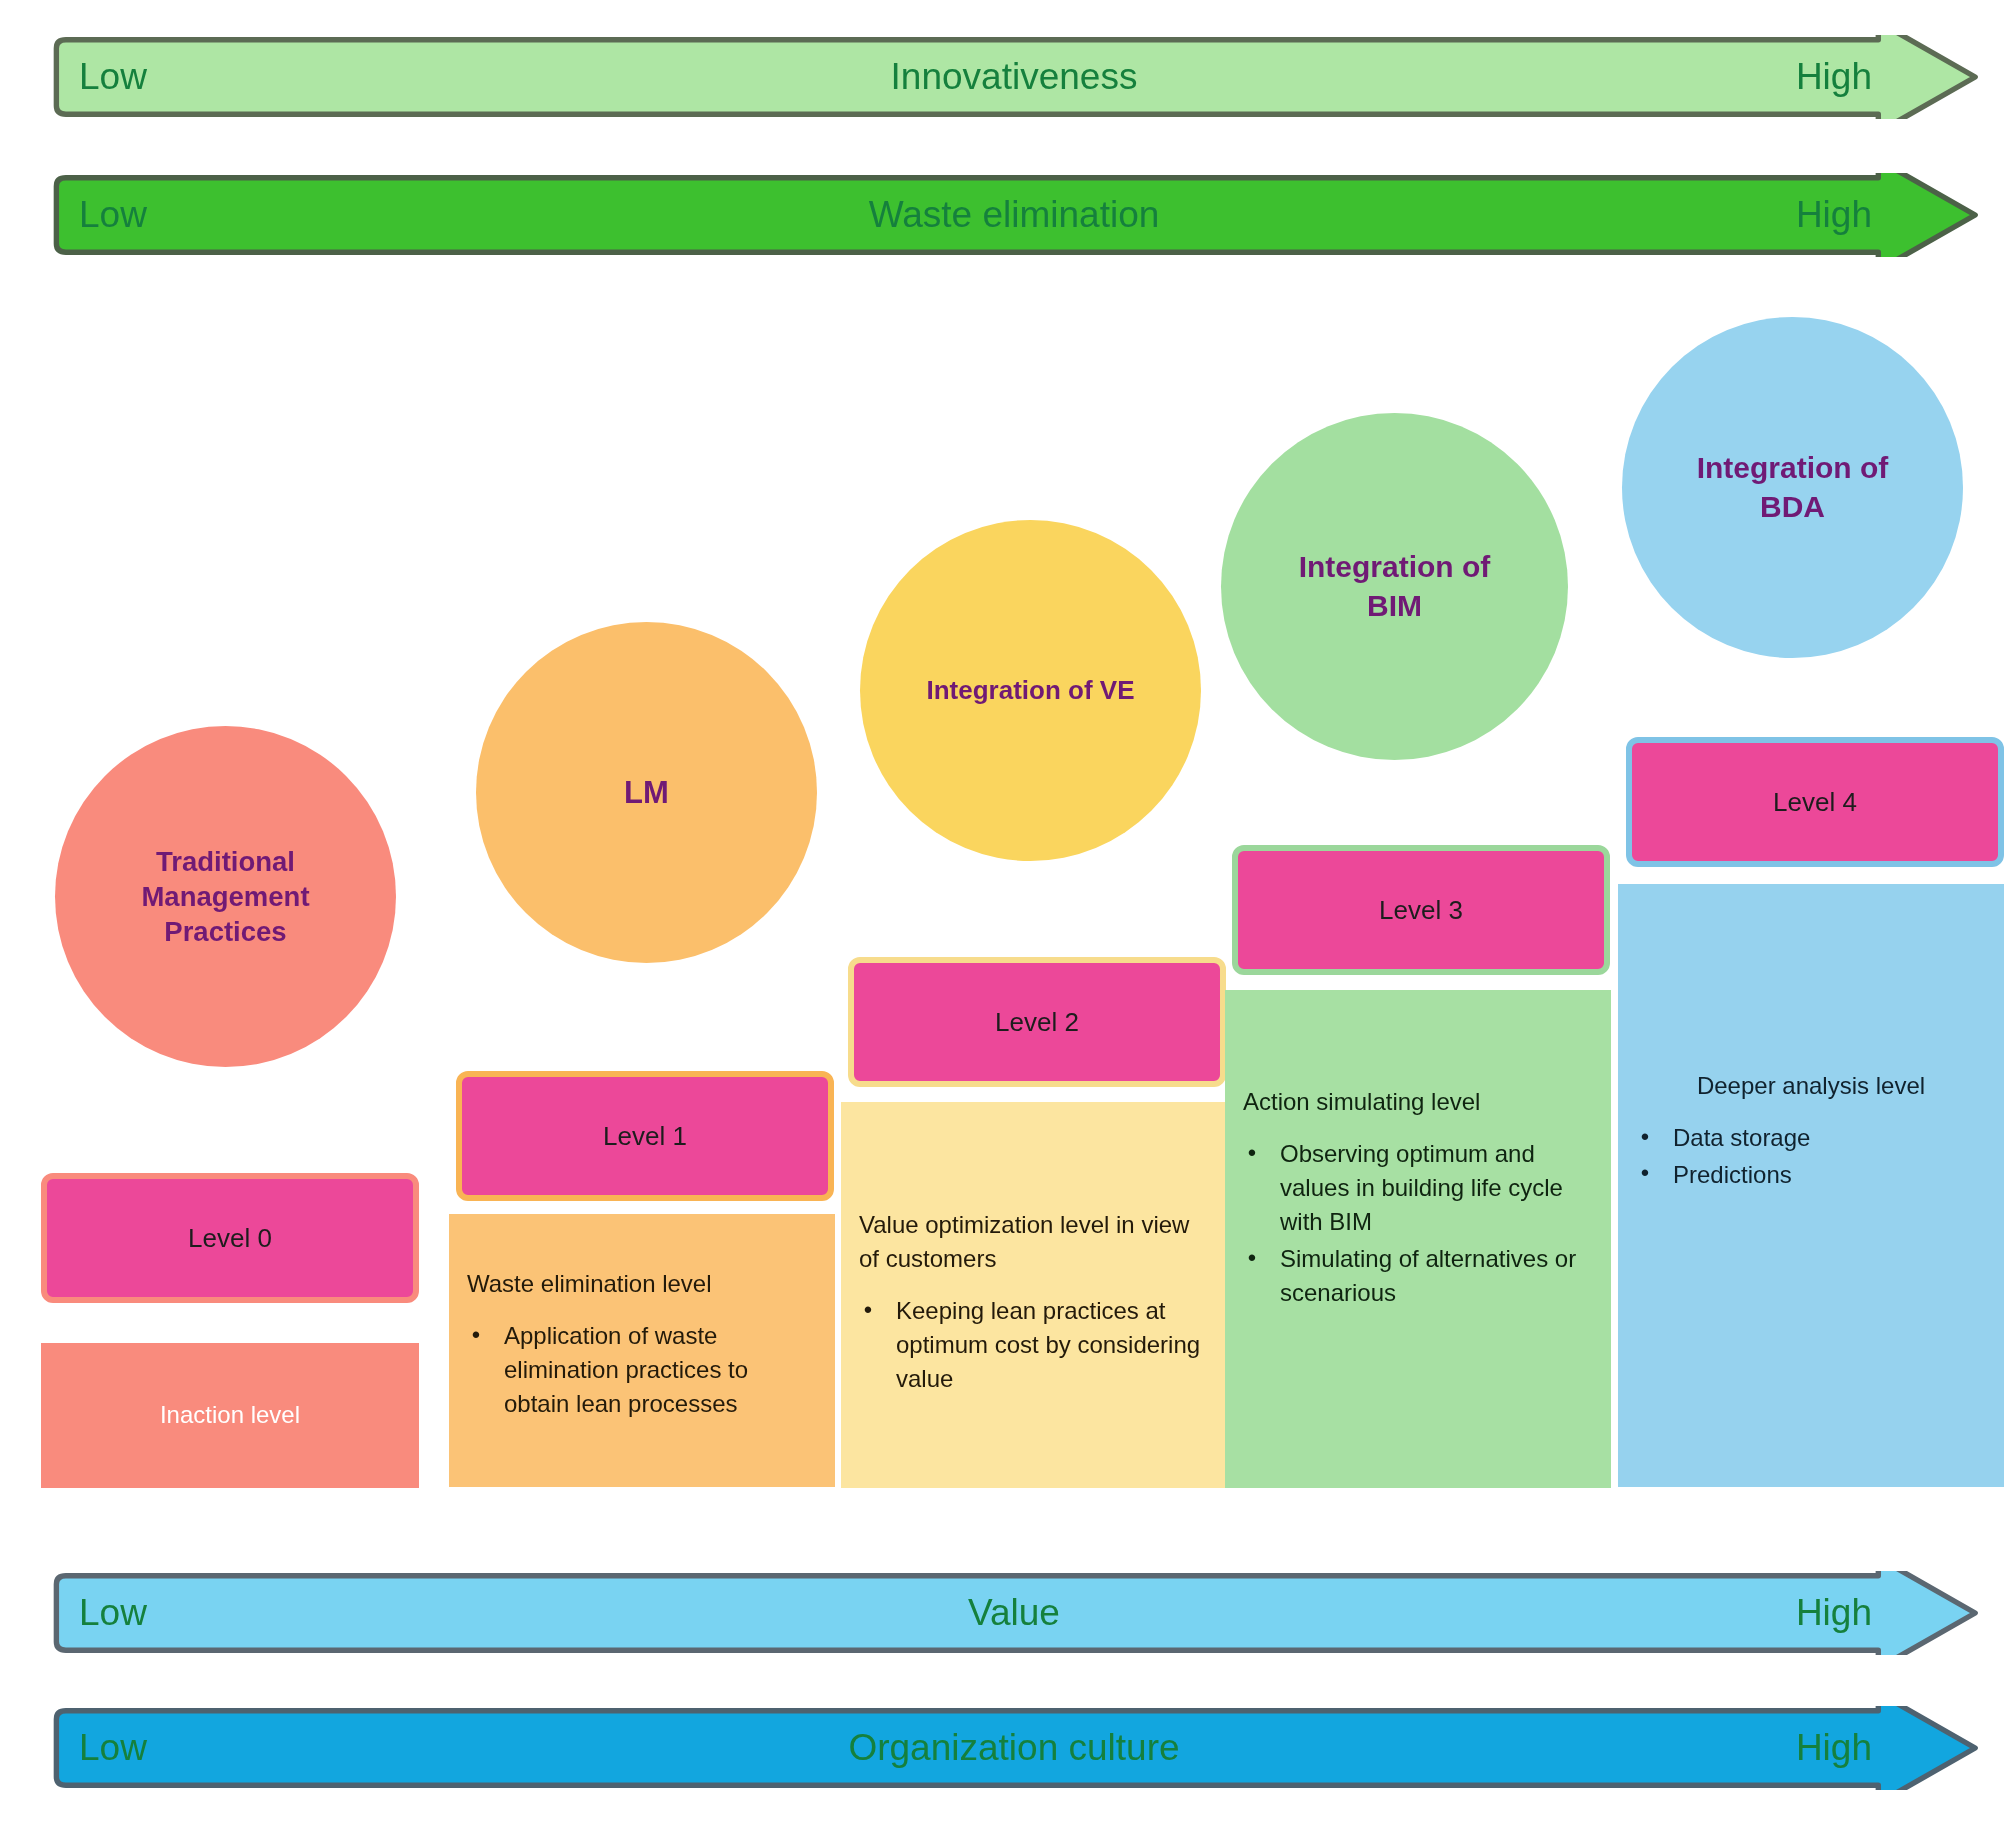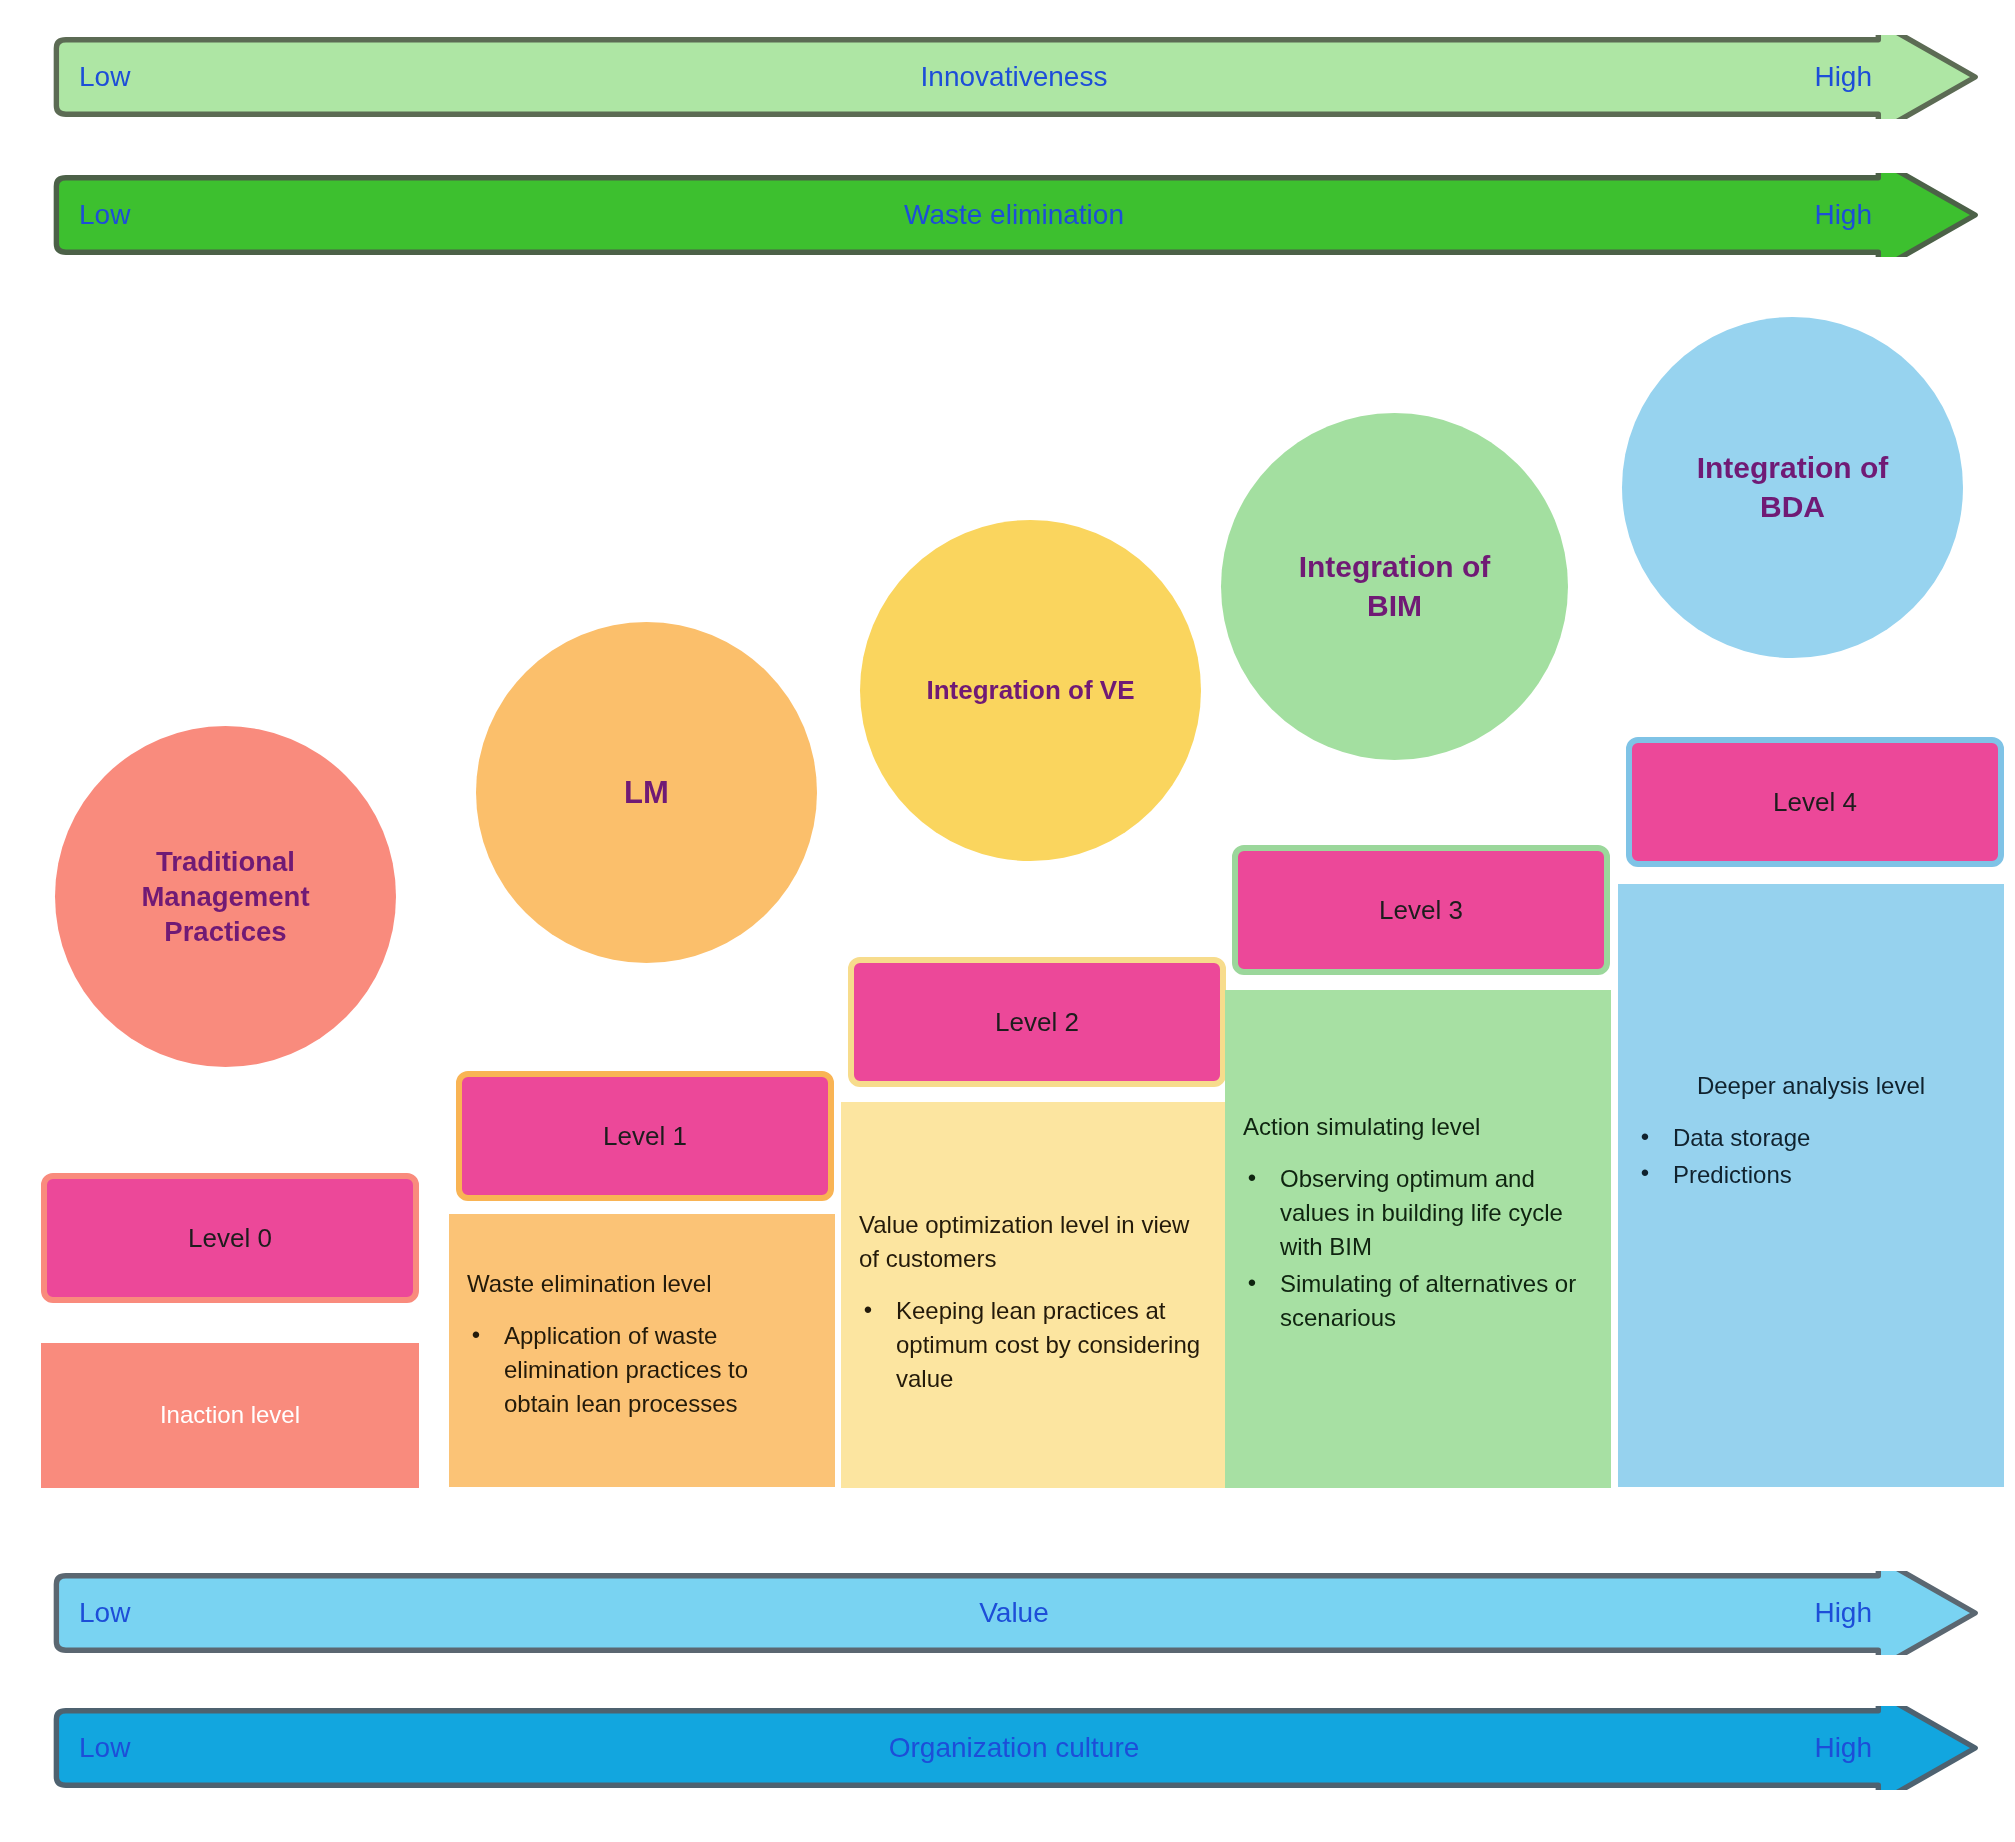--- a/index.html
+++ b/index.html
@@ -8,21 +8,21 @@
     font-family:"Liberation Sans","DejaVu Sans",sans-serif;
     color:#1a1a1a;
   }
   .stage{position:absolute;inset:0;}
 
   
   .arrow{position:absolute;display:block;}
   .arrow svg{display:block;width:100%;height:100%;}
   .arrow .lbl{
     position:absolute;top:0;height:100%;display:flex;align-items:center;
-    font-size:28px;color:#1d4ed8;white-space:nowrap;
+    font-size:37px;color:#15803d;white-space:nowrap;
   }
   .arrow .lbl.low{left:31px;}
   .arrow .lbl.mid{left:0;right:0;justify-content:center;}
   .arrow .lbl.high{right:108px;}
 
   
   .circle{
     position:absolute;border-radius:50%;
     display:flex;align-items:center;justify-content:center;
     text-align:center;font-weight:bold;line-height:1.28;
@@ -125,21 +125,21 @@
   <div class="colblock" style="left:841px;top:1102px;width:386px;height:386px;background:#FCE5A0;color:#231a0a;padding-top:106px;">
     <div class="heading">Value optimization level in view of customers</div>
     <ul>
       <li>Keeping lean practices at optimum cost by considering value</li>
     </ul>
   </div>
 
   <div class="levelbox" style="left:1232px;top:845px;width:378px;height:130px;border:6px solid #9BD79B;">
     <span>Level 3</span>
   </div>
-  <div class="colblock" style="left:1225px;top:990px;width:386px;height:498px;background:#A7E0A3;color:#0f2410;padding-top:120px;">
+  <div class="colblock" style="left:1225px;top:990px;width:386px;height:498px;background:#A7E0A3;color:#0f2410;padding-top:95px;">
     <div class="heading">Action simulating level</div>
     <ul>
       <li>Observing optimum and values in building life cycle with BIM</li>
       <li>Simulating of alternatives or scenarious</li>
     </ul>
   </div>
 
   <div class="levelbox" style="left:1626px;top:737px;width:378px;height:130px;border:6px solid #7FC3E6;">
     <span>Level 4</span>
   </div>

